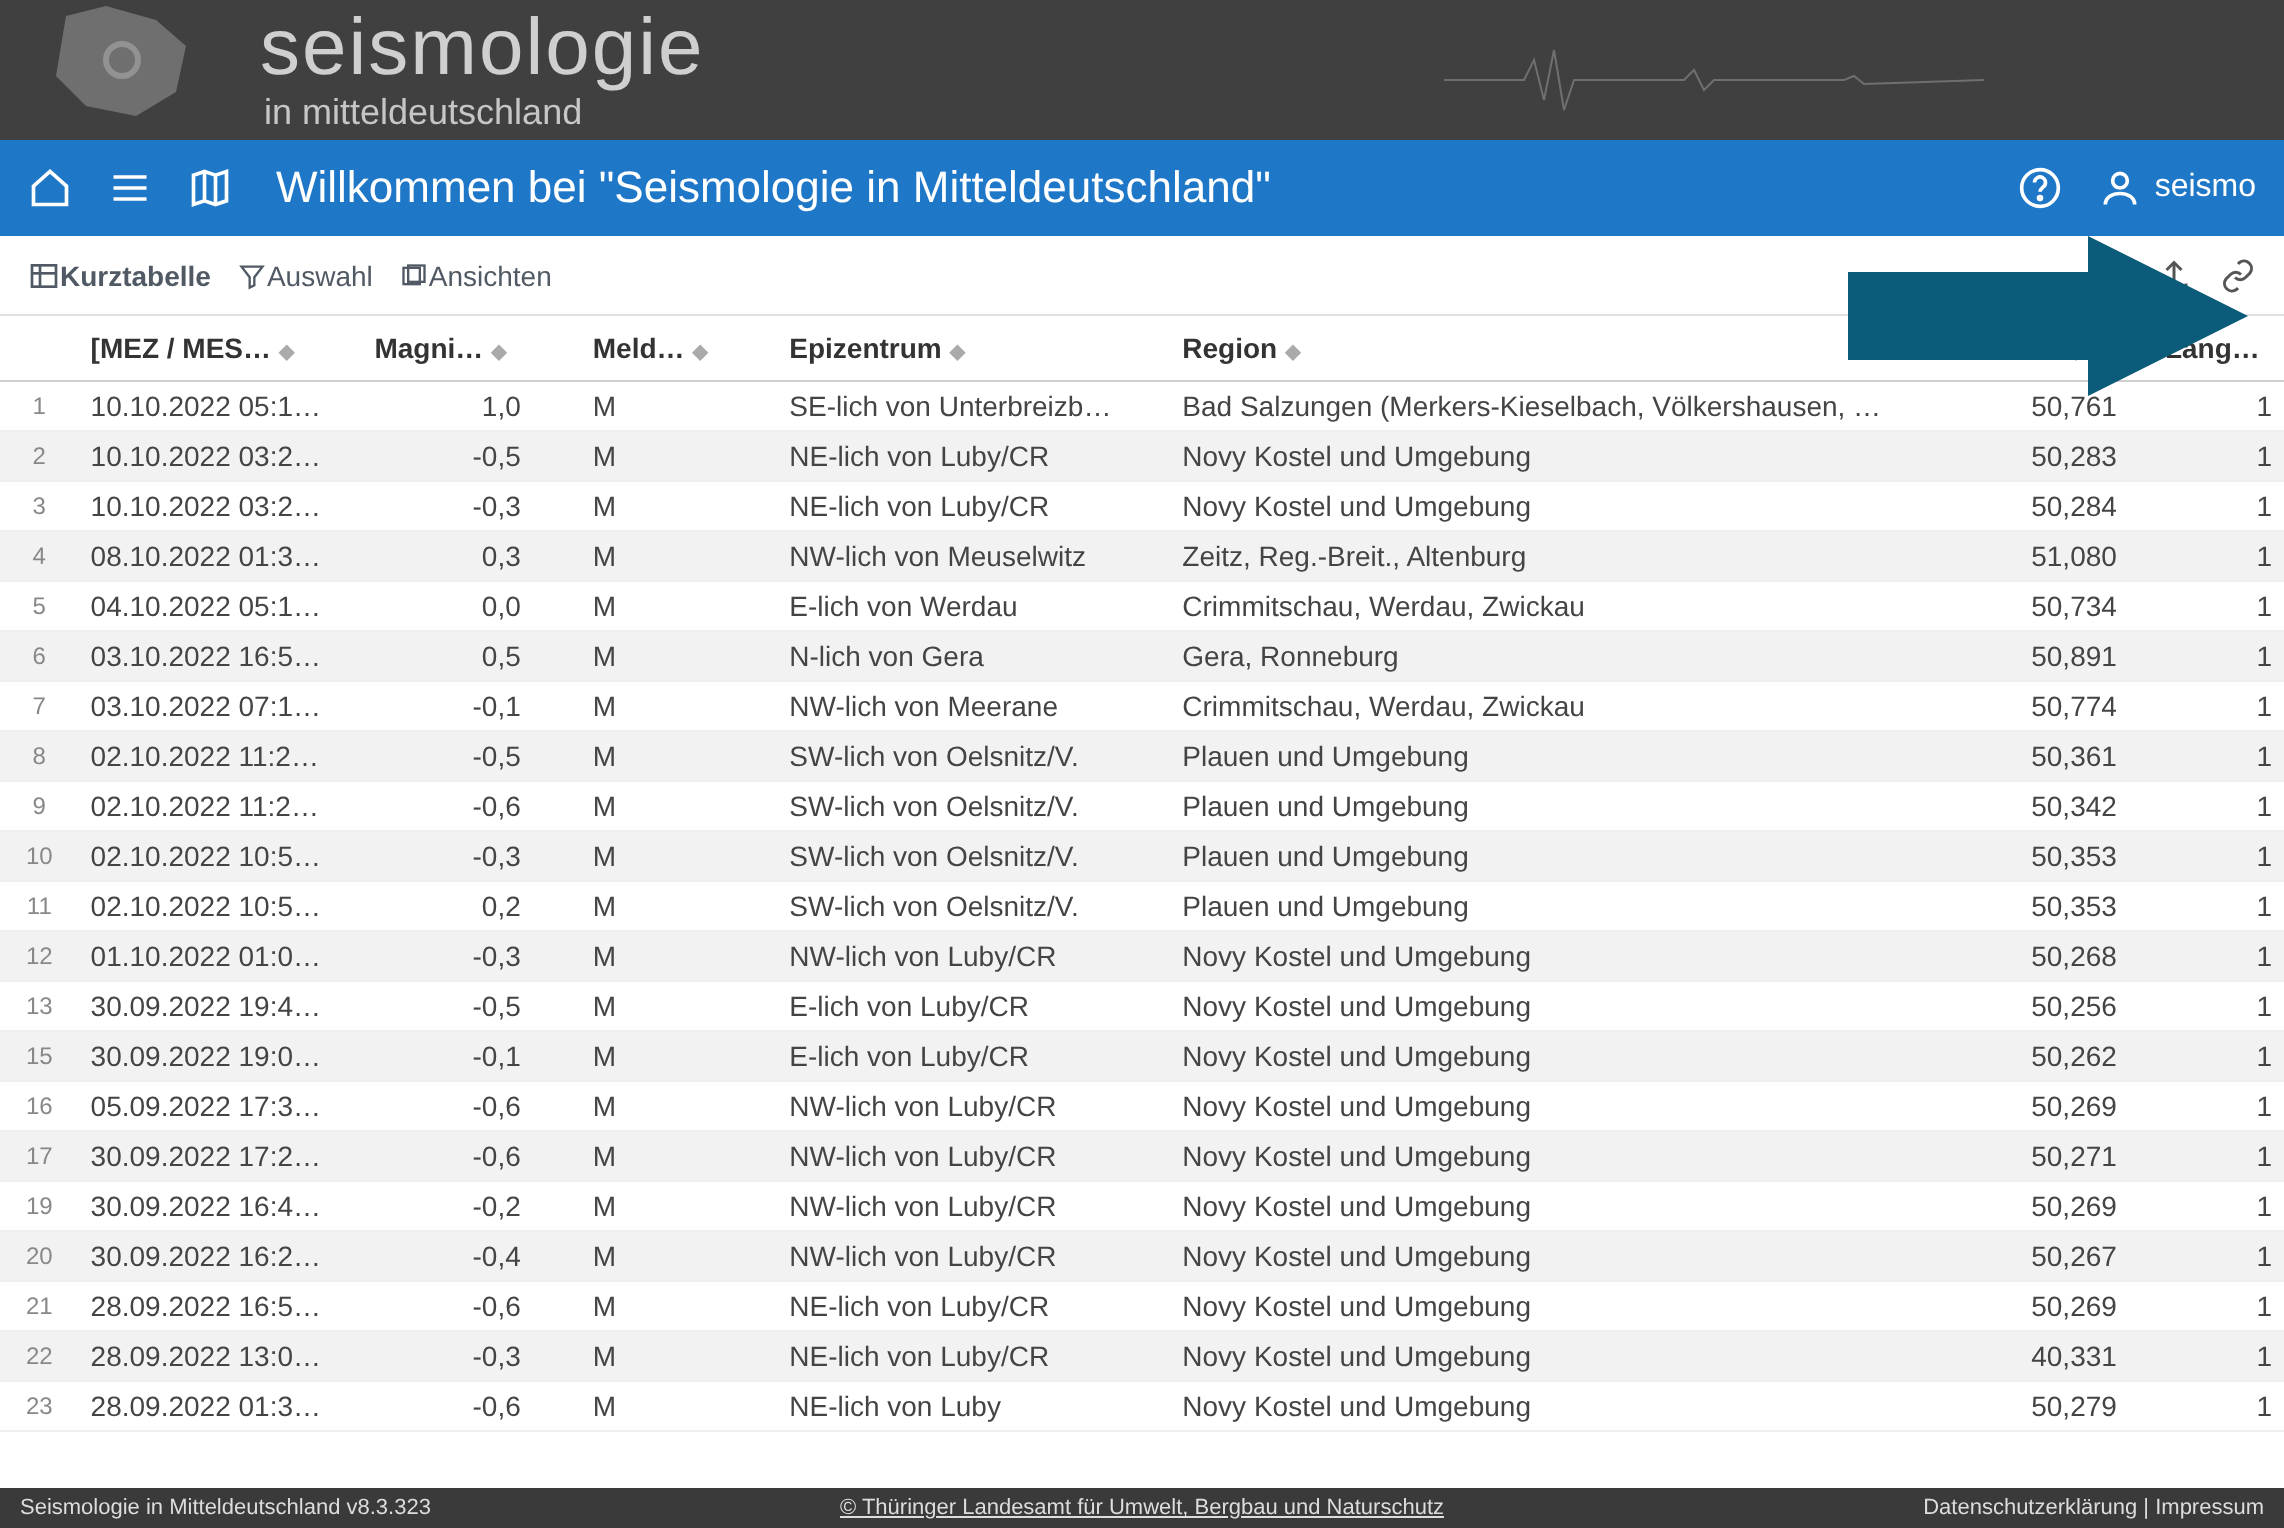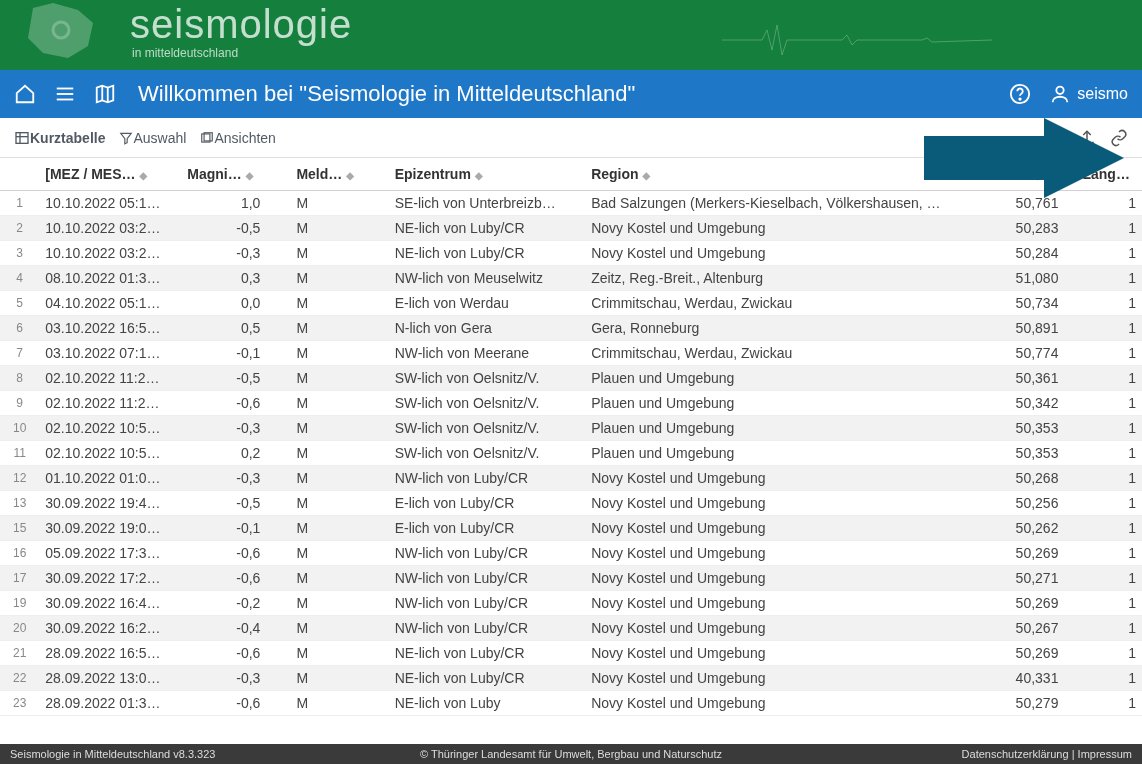--- a/index.html
+++ b/index.html
@@ -8,21 +8,21 @@
   font-size: 14px;
   color: #333;
   background: #fff;
   width: 1142px;
   height: 764px;
   overflow: hidden;
   position: relative;
 }
 .banner {
   height: 70px;
-  background: #15803d;
+  background: #404040;
   position: relative;
   overflow: hidden;
 }
 .banner-logo {
   position: absolute;
   left: 8px;
   top: -2px;
   width: 110px;
   height: 70px;
   opacity: 0.55;
@@ -34,21 +34,21 @@
   color: rgba(255,255,255,0.75);
   font-size: 40px;
   font-weight: 300;
   letter-spacing: 1px;
 }
 .banner-sub {
   position: absolute;
   left: 132px;
   top: 46px;
   color: rgba(255,255,255,0.7);
-  font-size: 12px;
+  font-size: 18px;
   font-weight: 300;
 }
 .banner-wave {
   position: absolute;
   right: 150px;
   top: 20px;
   width: 270px;
   height: 40px;
   opacity: 0.35;
 }
@@ -167,20 +167,21 @@
   font-size: 11px;
   display: flex;
   align-items: center;
   padding: 0 10px;
 }
 .footer a { color: #ddd; text-decoration: none; }
 .footer-center {
   position: absolute;
   left: 50%;
   transform: translateX(-50%);
+  text-decoration: underline;
 }
 .footer-right {
   position: absolute;
   right: 10px;
 }
 svg { display: block; }
 </style>
 </head>
 <body>
 

